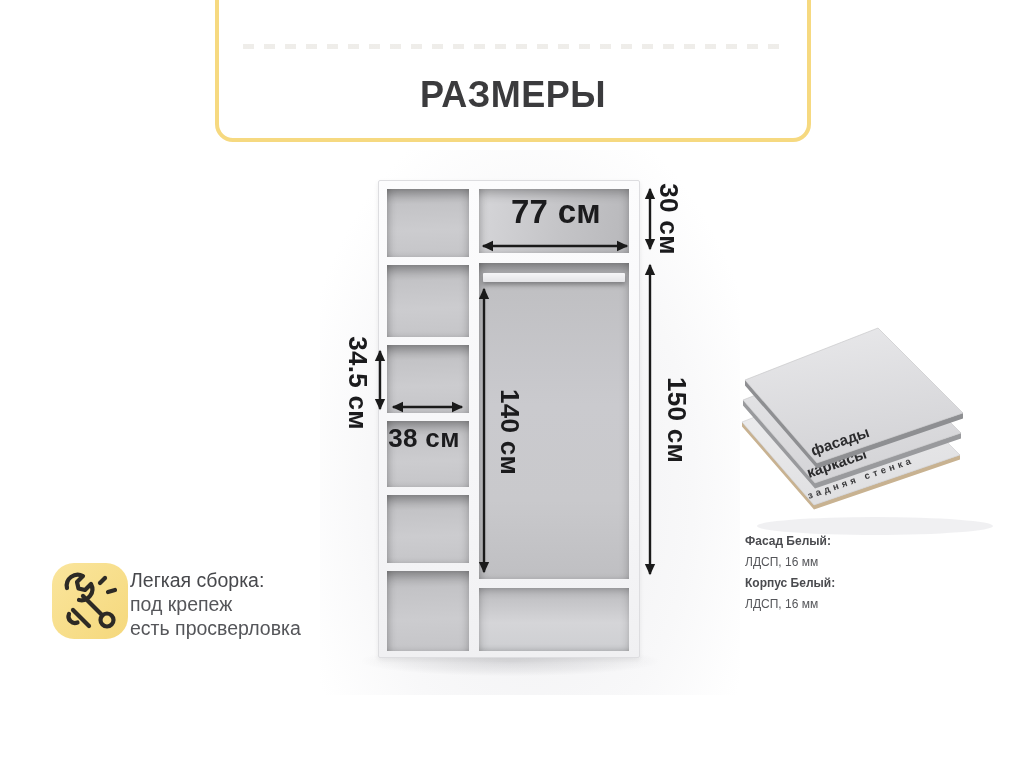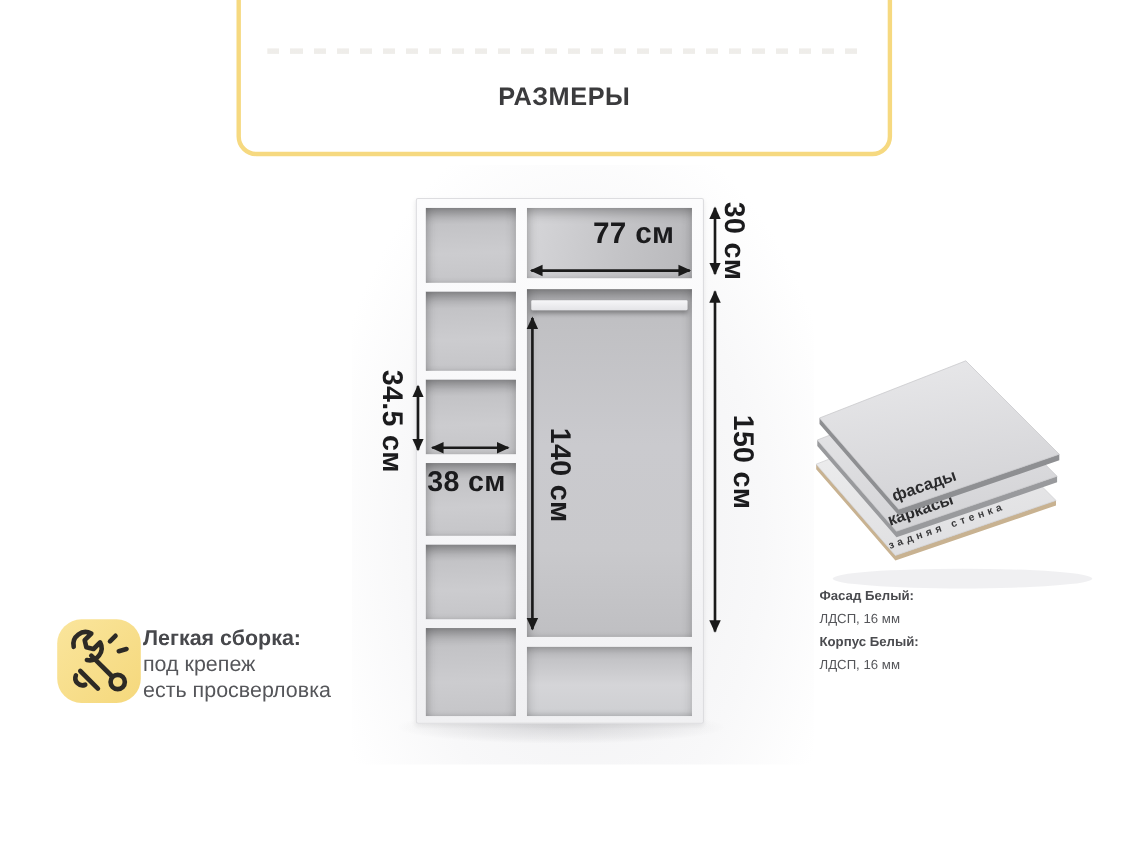--- a/index.html
+++ b/index.html
@@ -21,21 +21,21 @@
     background:#ffffff;
   }
   .title-box .dashes{
     position:absolute;left:24px;right:24px;top:58px;height:5px;
     background:repeating-linear-gradient(90deg,#eceae6 0 11px,transparent 11px 21px);
     opacity:.85;
   }
   .page-title{
     position:absolute;left:0;right:0;top:88px;
     text-align:center;
-    font-size:23px;font-weight:700;letter-spacing:.5px;color:#3b3b3d;
+    font-size:36px;font-weight:700;letter-spacing:.5px;color:#3b3b3d;
   }
 
   
   .backdrop{
     left:320px;top:150px;width:420px;height:545px;
     background:radial-gradient(ellipse at 50% 62%,#efeff1 0%,#f8f8f9 55%,#ffffff 82%);
   }
   .floor-shadow{
     left:362px;top:646px;width:296px;height:30px;
     background:radial-gradient(ellipse at 50% 50%,rgba(40,40,50,.14) 0%,rgba(40,40,50,.05) 50%,transparent 72%);
@@ -88,34 +88,34 @@
   }
 
   
   .dim{
     position:absolute;
     font-weight:700;color:#1b1b1d;letter-spacing:.3px;
     white-space:nowrap;font-size:26px;
     transform:translate(-50%,-50%);
   }
   .dim.vert{transform:translate(-50%,-50%) rotate(90deg);}
-  .d77{left:576px;top:212px;font-size:27px;}
+  .d77{left:556px;top:212px;font-size:33px;}
   .d30{left:668px;top:219px;}
   .d150{left:676px;top:420px;}
   .d140{left:509px;top:432px;}
   .d345{left:357px;top:383px;}
   .d38{left:424px;top:438px;}
 
   
   .assembly-icon{
     left:52px;top:563px;width:76px;height:76px;border-radius:22px;
     background:linear-gradient(135deg,#fae59c 0%,#f5d87c 100%);
   }
   .assembly-text{left:130px;top:568px;width:240px;font-size:19.5px;line-height:24px;color:#55565a;}
-  .assembly-text .t-bold{font-weight:700;color:#47484c;}
+  .assembly-text .t-bold{font-weight:400;color:#47484c;}
 
   
   .panels{left:725px;top:325px;width:290px;height:215px;}
   .specs{left:745px;top:531px;width:240px;font-size:12px;line-height:21px;color:#55565a;}
   .specs .s-bold{font-weight:700;color:#4a4b4f;}
 
   .layer-label{font-weight:700;fill:#2b2b2d;font-size:15px;}
   .layer-label.small{font-size:9.5px;letter-spacing:3.5px;fill:#3a3a3c;}
 
   svg.overlay{position:absolute;left:0;top:0;pointer-events:none;}

